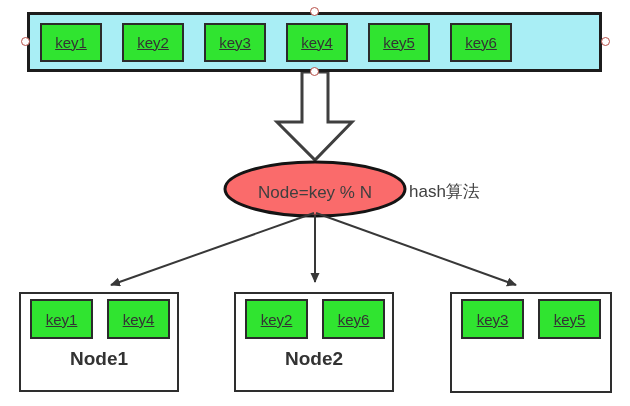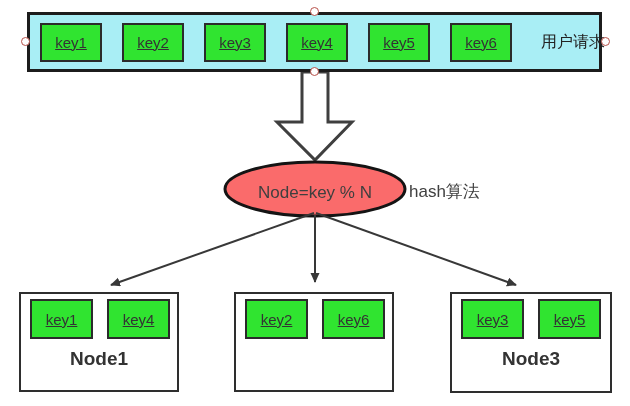--- a/index.html
+++ b/index.html
@@ -78,21 +78,20 @@
       </div>
     <div class="key-chip">
         <span>key4</span>
       </div>
     <div class="key-chip">
         <span>key5</span>
       </div>
     <div class="key-chip">
         <span>key6</span>
       </div>
-    <span class="bar-label">用户请求</span>
   </div>
 
   <div class="handle h-left"></div>
   <div class="handle h-top"></div>
   <div class="handle h-right"></div>
   <div class="handle h-bottom"></div>
 
   <div class="ellipse-label">Node=key % N</div>
   <div class="hash-note">hash算法</div>
 
@@ -110,27 +109,27 @@
 
   <div class="node node-2">
     <div class="node-keys">
       <div class="key-chip">
           <span>key2</span>
         </div>
       <div class="key-chip">
           <span>key6</span>
         </div>
     </div>
+    <div class="node-name">Node2</div>
   </div>
 
   <div class="node node-3">
     <div class="node-keys">
       <div class="key-chip">
           <span>key3</span>
         </div>
       <div class="key-chip">
           <span>key5</span>
         </div>
     </div>
-    <div class="node-name">Node3</div>
   </div>
 
 </div>
 
 </body></html>

